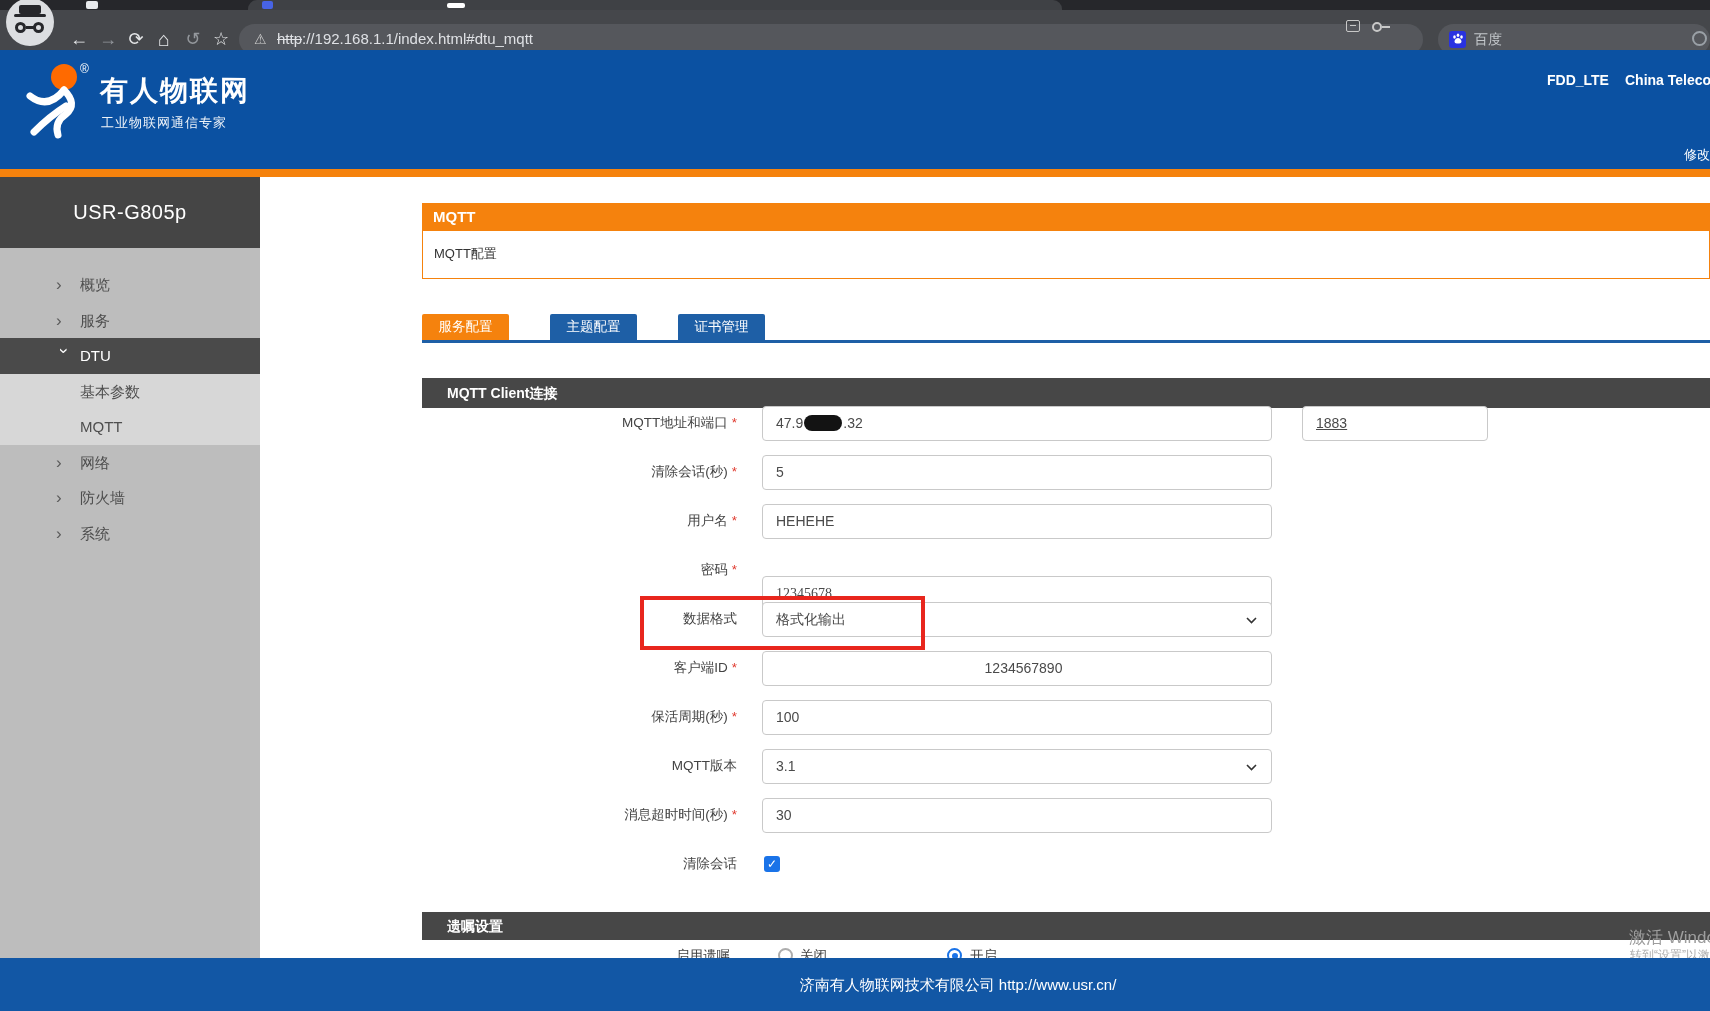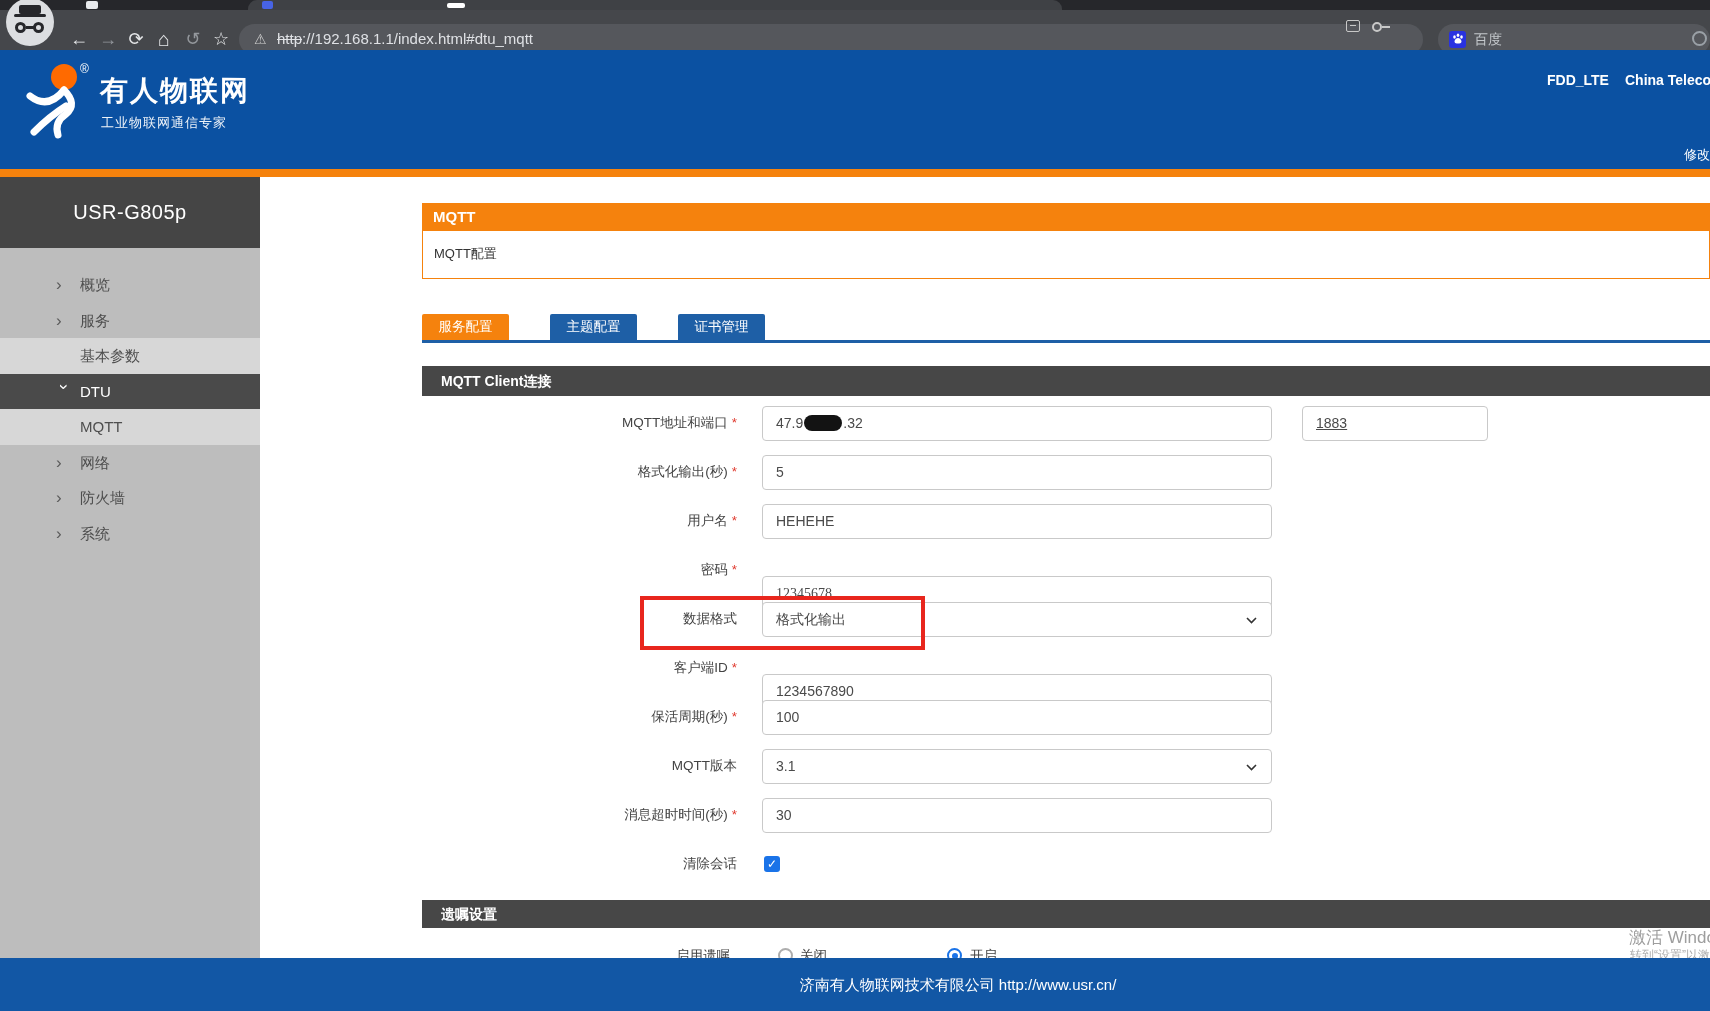--- a/index.html
+++ b/index.html
@@ -58,21 +58,21 @@
   .menu-item .chev.down { transform:rotate(90deg); transform-origin:8px 18px; }
   .menu-item .m-label { position:absolute; left:80px; }
 
   
   .page-bar { position:absolute; left:422px; top:203px; width:1288px; height:28px; background:#f5820d; color:#fff; font-weight:bold; font-size:15px; line-height:28px; padding-left:11px; }
   .sub-box { position:absolute; left:422px; top:231px; width:1288px; height:48px; background:#fff; border:1px solid #f5820d; border-top:none; font-size:13px; color:#333; line-height:46px; padding-left:11px; }
   .tabs { position:absolute; left:422px; top:314px; height:26px; display:flex; gap:41px; }
   .tab { width:87px; height:26px; line-height:26px; text-align:center; color:#fff; font-size:13.5px; background:#1e5fa6; border-radius:2px 2px 0 0; cursor:pointer; }
   .tab.active { background:#f5820d; }
   .tab-underline { position:absolute; left:422px; top:340px; width:1288px; height:3px; background:#1e5fa6; }
-  .section-bar { position:absolute; left:422px; width:1288px; height:30px; background:#474747; color:#fff; font-weight:bold; font-size:14px; line-height:30px; padding-left:19px; }
+  .section-bar { position:absolute; left:422px; width:1288px; height:30px; background:#474747; color:#fff; font-weight:bold; font-size:14px; line-height:30px; padding-left:25px;margin-top:12px; }
   .sec-client { top:366px; }
   .sec-lwt { top:900px; height:28px; line-height:28px; }
 
   .f-label { position:absolute; width:330px; text-align:right; font-size:13.5px; color:#444; height:20px; line-height:20px; }
   .f-label .req { color:#e03a2f; margin-left:4px; }
   .f-input { position:absolute; left:762px; width:510px; height:35px; border:1px solid #c9c9c9; border-radius:4px; background:#fff; font-size:14px; color:#4a4a4a; line-height:33px; padding-left:13px; white-space:nowrap; overflow:hidden; }
   .f-input.port { left:1302px; width:186px;text-decoration:underline; }
   .redact { display:inline-block; width:38px; height:16px; background:#131313; border-radius:8px; vertical-align:middle; margin:0 1px 3px 1px; }
   .sel-chev { position:absolute; right:14px; top:14px; }
   .f-check { position:absolute; left:764px; width:16px; height:16px; background:#1a73e8; border-radius:3px; color:#fff; font-size:12px; line-height:16px; text-align:center; cursor:pointer; }
@@ -158,26 +158,26 @@
   <div class="sidebar-head">USR-G805p</div>
   <div class="sidebar-menu" id="menu">
       <div class="menu-item group">
         <span class="chev">›</span>
         <span class="m-label">概览</span>
       </div>
       <div class="menu-item group">
         <span class="chev">›</span>
         <span class="m-label">服务</span>
       </div>
-      <div class="menu-item sub">
-        <span class="m-label">基本参数</span>
-      </div>
       <div class="menu-item group active">
         <span class="chev down">›</span>
         <span class="m-label">DTU</span>
+      </div>
+      <div class="menu-item sub">
+        <span class="m-label">基本参数</span>
       </div>
       <div class="menu-item sub">
         <span class="m-label">MQTT</span>
       </div>
       <div class="menu-item group">
         <span class="chev">›</span>
         <span class="m-label">网络</span>
       </div>
       <div class="menu-item group">
         <span class="chev">›</span>
@@ -195,32 +195,32 @@
       <div class="tab active">服务配置</div>
       <div class="tab">主题配置</div>
       <div class="tab">证书管理</div>
     </div>
   <div class="tab-underline"></div>
   <div class="section-bar sec-client">MQTT Client连接</div>
   <div id="form">
       <div class="f-label" style="left: 407px; top: 413px;"><span>MQTT地址和端口</span><span class="req">*</span></div>
       <div class="f-input" style="top: 406px;"><span>47.9</span><span class="redact"></span><span>.32</span></div>
       <div class="f-input port" style="top: 406px;">1883</div>
-      <div class="f-label" style="left: 407px; top: 462px;"><span>格式化输出(秒)</span><span class="req">*</span></div>
+      <div class="f-label" style="left: 407px; top: 462px;"><span>清除会话(秒)</span><span class="req">*</span></div>
       <div class="f-input" style="top: 455px;">5</div>
       <div class="f-label" style="left: 407px; top: 511px;"><span>用户名</span><span class="req">*</span></div>
       <div class="f-input" style="top: 504px;">HEHEHE</div>
       <div class="f-label" style="left: 407px; top: 560px;"><span>密码</span><span class="req">*</span></div>
       <div class="f-input" style="top: 576px; font-family: Liberation Serif, serif;">12345678</div>
       <div class="f-label" style="left: 407px; top: 609px;"><span>数据格式</span></div>
       <div class="f-input select" style="top: 602px;">格式化输出<svg class="sel-chev" width="11" height="7" viewBox="0 0 11 7">
           <path d="M1 1l4.5 4.5L10 1" fill="none" stroke="#333" stroke-width="1.6"></path>
         </svg></div>
       <div class="f-label" style="left: 407px; top: 658px;"><span>客户端ID</span><span class="req">*</span></div>
-      <div class="f-input" style="top: 674px;">1234567890</div>
+      <div class="f-input" style="top: 651px; text-align: center;">1234567890</div>
       <div class="f-label" style="left: 407px; top: 707px;"><span>保活周期(秒)</span><span class="req">*</span></div>
       <div class="f-input" style="top: 700px;">100</div>
       <div class="f-label" style="left: 407px; top: 756px;"><span>MQTT版本</span></div>
       <div class="f-input select" style="top: 749px;">3.1<svg class="sel-chev" width="11" height="7" viewBox="0 0 11 7">
           <path d="M1 1l4.5 4.5L10 1" fill="none" stroke="#333" stroke-width="1.6"></path>
         </svg></div>
       <div class="f-label" style="left: 407px; top: 805px;"><span>消息超时时间(秒)</span><span class="req">*</span></div>
       <div class="f-input" style="top: 798px;">30</div>
       <div class="f-label" style="left: 407px; top: 854px;"><span>清除会话</span></div>
       <div class="f-check" style="top: 856px;">✓</div>

